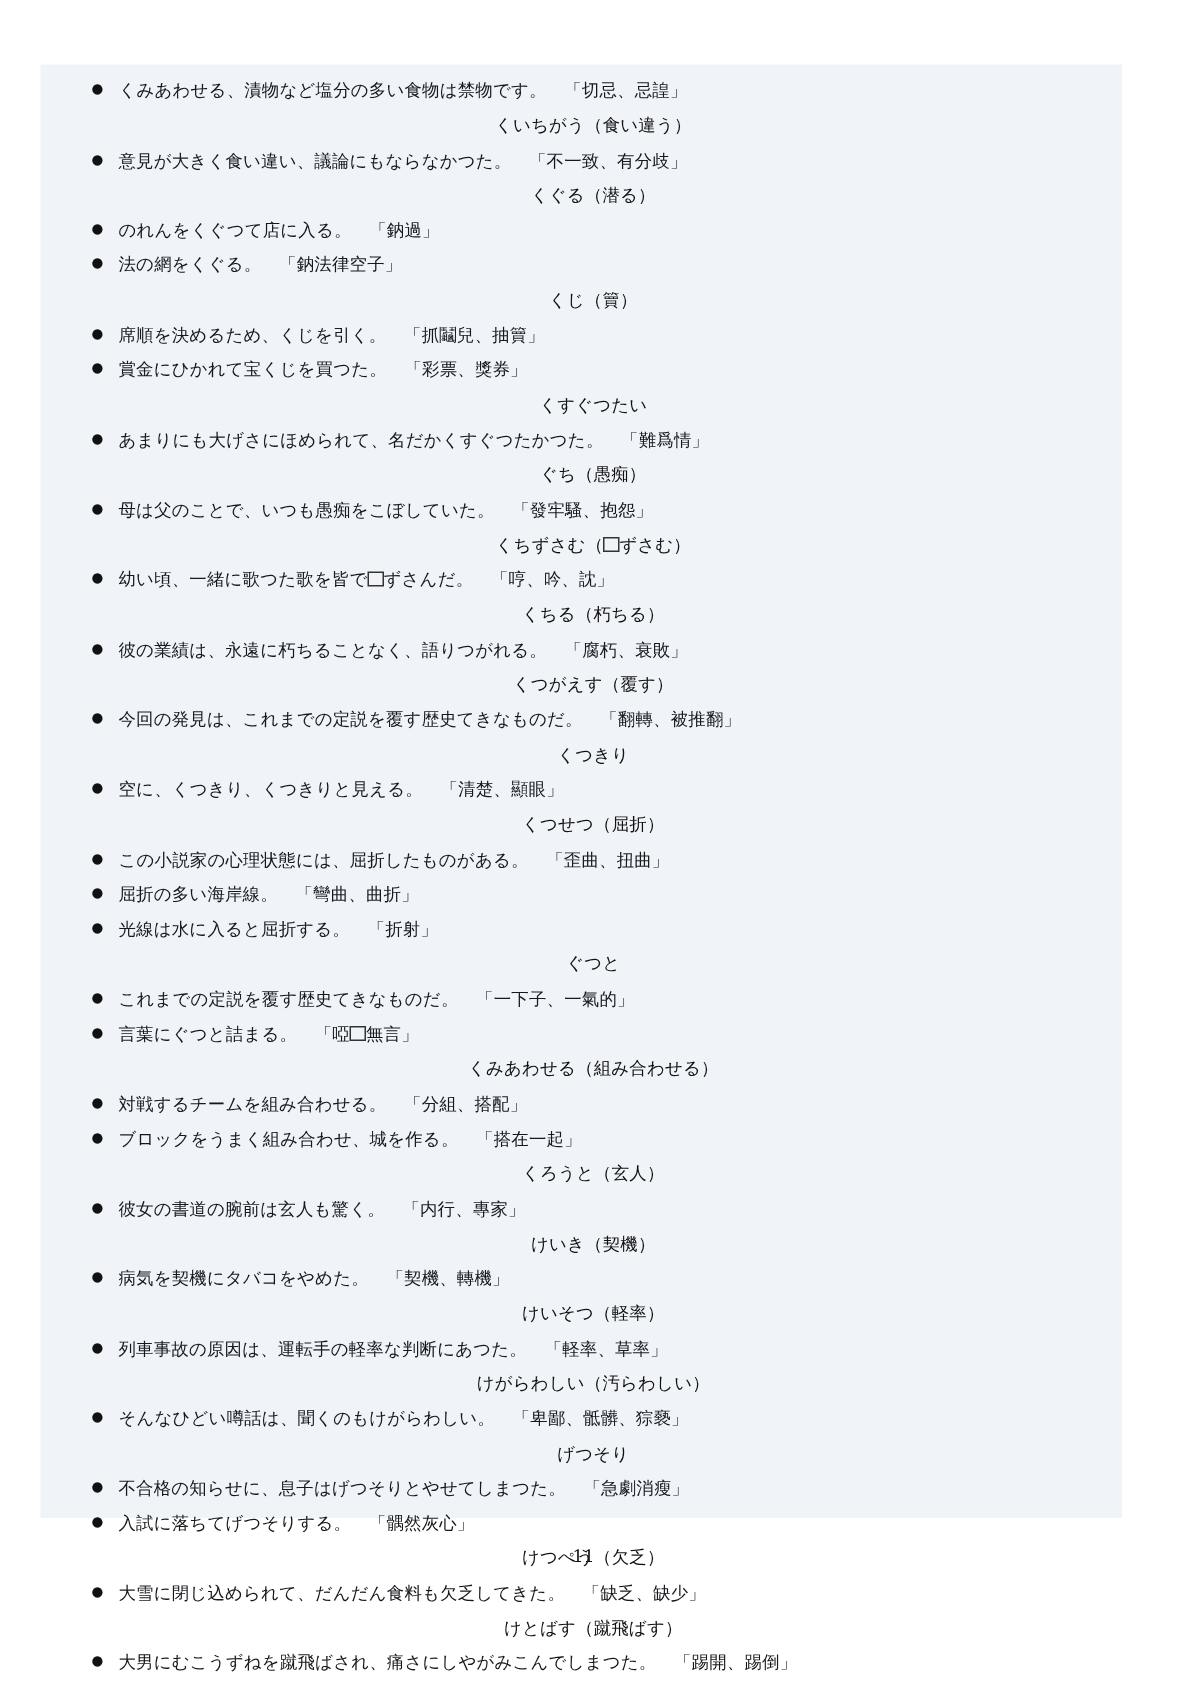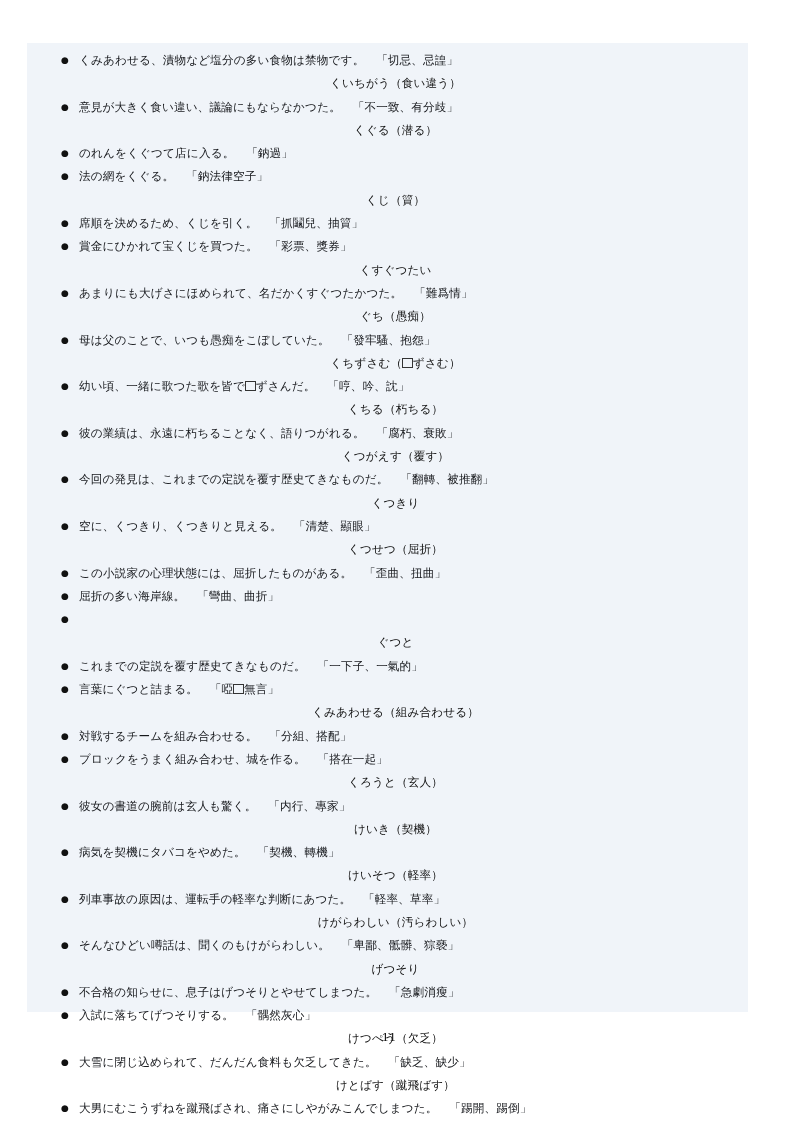--- a/index.html
+++ b/index.html
@@ -112,21 +112,21 @@
         <div class="line example"><span class="bullet">●</span><span class="ex-text">幼い頃、一緒に歌つた歌を皆で<span class="missing-glyph"></span>ずさんだ。　「哼、吟、訦」</span></div>
         <div class="line headword"><span>くちる（朽ちる）</span></div>
         <div class="line example"><span class="bullet">●</span><span class="ex-text">彼の業績は、永遠に朽ちることなく、語りつがれる。　「腐朽、衰敗」</span></div>
         <div class="line headword"><span>くつがえす（覆す）</span></div>
         <div class="line example"><span class="bullet">●</span><span class="ex-text">今回の発見は、これまでの定説を覆す歴史てきなものだ。　「翻轉、被推翻」</span></div>
         <div class="line headword"><span>くつきり</span></div>
         <div class="line example"><span class="bullet">●</span><span class="ex-text">空に、くつきり、くつきりと見える。　「清楚、顯眼」</span></div>
         <div class="line headword"><span>くつせつ（屈折）</span></div>
         <div class="line example"><span class="bullet">●</span><span class="ex-text">この小説家の心理状態には、屈折したものがある。　「歪曲、扭曲」</span></div>
         <div class="line example"><span class="bullet">●</span><span class="ex-text">屈折の多い海岸線。　「彎曲、曲折」</span></div>
-        <div class="line example"><span class="bullet">●</span></div>
+        <div class="line example"><span class="bullet">●</span><span class="ex-text">光線は水に入ると屈折する。　「折射」</span></div>
         <div class="line headword"><span>ぐつと</span></div>
         <div class="line example"><span class="bullet">●</span><span class="ex-text">これまでの定説を覆す歴史てきなものだ。　「一下子、一氣的」</span></div>
         <div class="line example"><span class="bullet">●</span><span class="ex-text">言葉にぐつと詰まる。　「啞<span class="missing-glyph"></span>無言」</span></div>
         <div class="line headword"><span>くみあわせる（組み合わせる）</span></div>
         <div class="line example"><span class="bullet">●</span><span class="ex-text">対戦するチームを組み合わせる。　「分組、搭配」</span></div>
         <div class="line example"><span class="bullet">●</span><span class="ex-text">ブロックをうまく組み合わせ、城を作る。　「搭在一起」</span></div>
         <div class="line headword"><span>くろうと（玄人）</span></div>
         <div class="line example"><span class="bullet">●</span><span class="ex-text">彼女の書道の腕前は玄人も驚く。　「内行、專家」</span></div>
         <div class="line headword"><span>けいき（契機）</span></div>
         <div class="line example"><span class="bullet">●</span><span class="ex-text">病気を契機にタバコをやめた。　「契機、轉機」</span></div>

